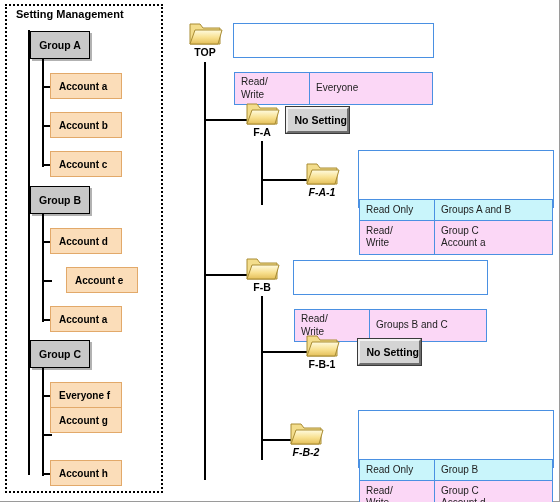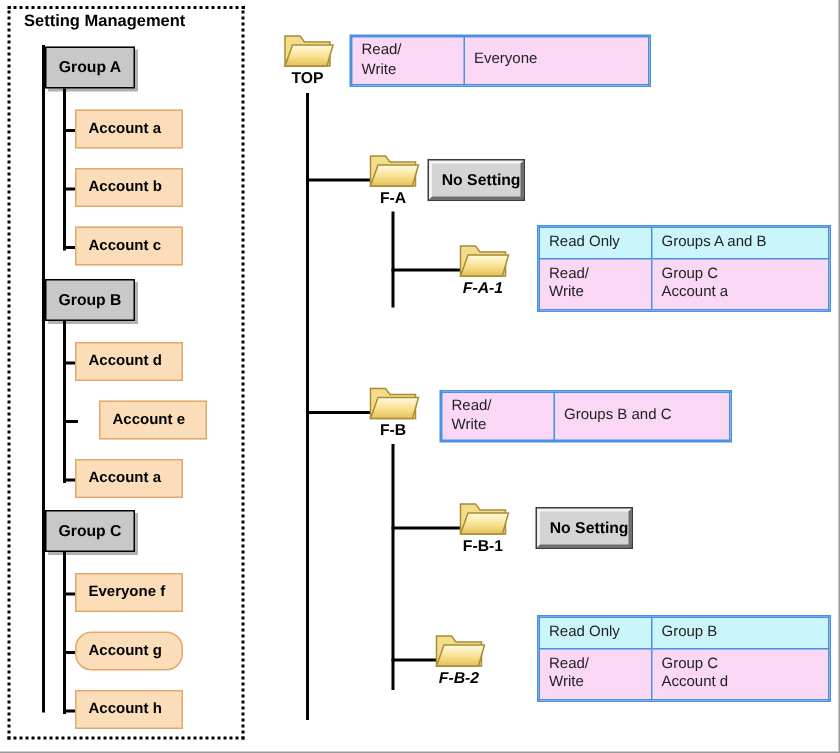--- a/index.html
+++ b/index.html
@@ -122,20 +122,21 @@
     position: absolute;
     border: 1px solid #4a90e2;
     border-collapse: collapse;
     box-sizing: border-box;
     background: #ffffff;
   }
   .perm-table table {
     border-collapse: collapse;
     width: 100%;
     height: 100%;
+    margin-top: 48px;
   }
   .perm-table td {
     border: 1px solid #4a90e2;
     font-size: 10px;
     color: #222;
     padding: 3px 6px;
     vertical-align: middle;
     line-height: 1.25;
     white-space: pre-line;
   }
@@ -222,21 +223,21 @@
     <span>Group C</span>
   </div>
   <div class="vline" style="left:42px; top:368px; height:108px;"></div>
 
   <div class="hline" style="left:42px; top:395px; width:10px;"></div>
   <div class="account-box" style="left:50px; top:382px;">
     <span>Everyone f</span>
   </div>
 
   <div class="hline" style="left:42px; top:434px; width:10px;"></div>
-  <div class="account-box" style="left:50px; top:421px;border-radius:11px;">
+  <div class="account-box" style="left:50px; top:407px;">
     <span>Account g</span>
   </div>
 
   <div class="hline" style="left:42px; top:473px; width:10px;"></div>
   <div class="account-box" style="left:50px; top:460px;">
     <span>Account h</span>
   </div>
 
   <div class="vline" style="left:204px; top:62px; height:418px;"></div>
 

